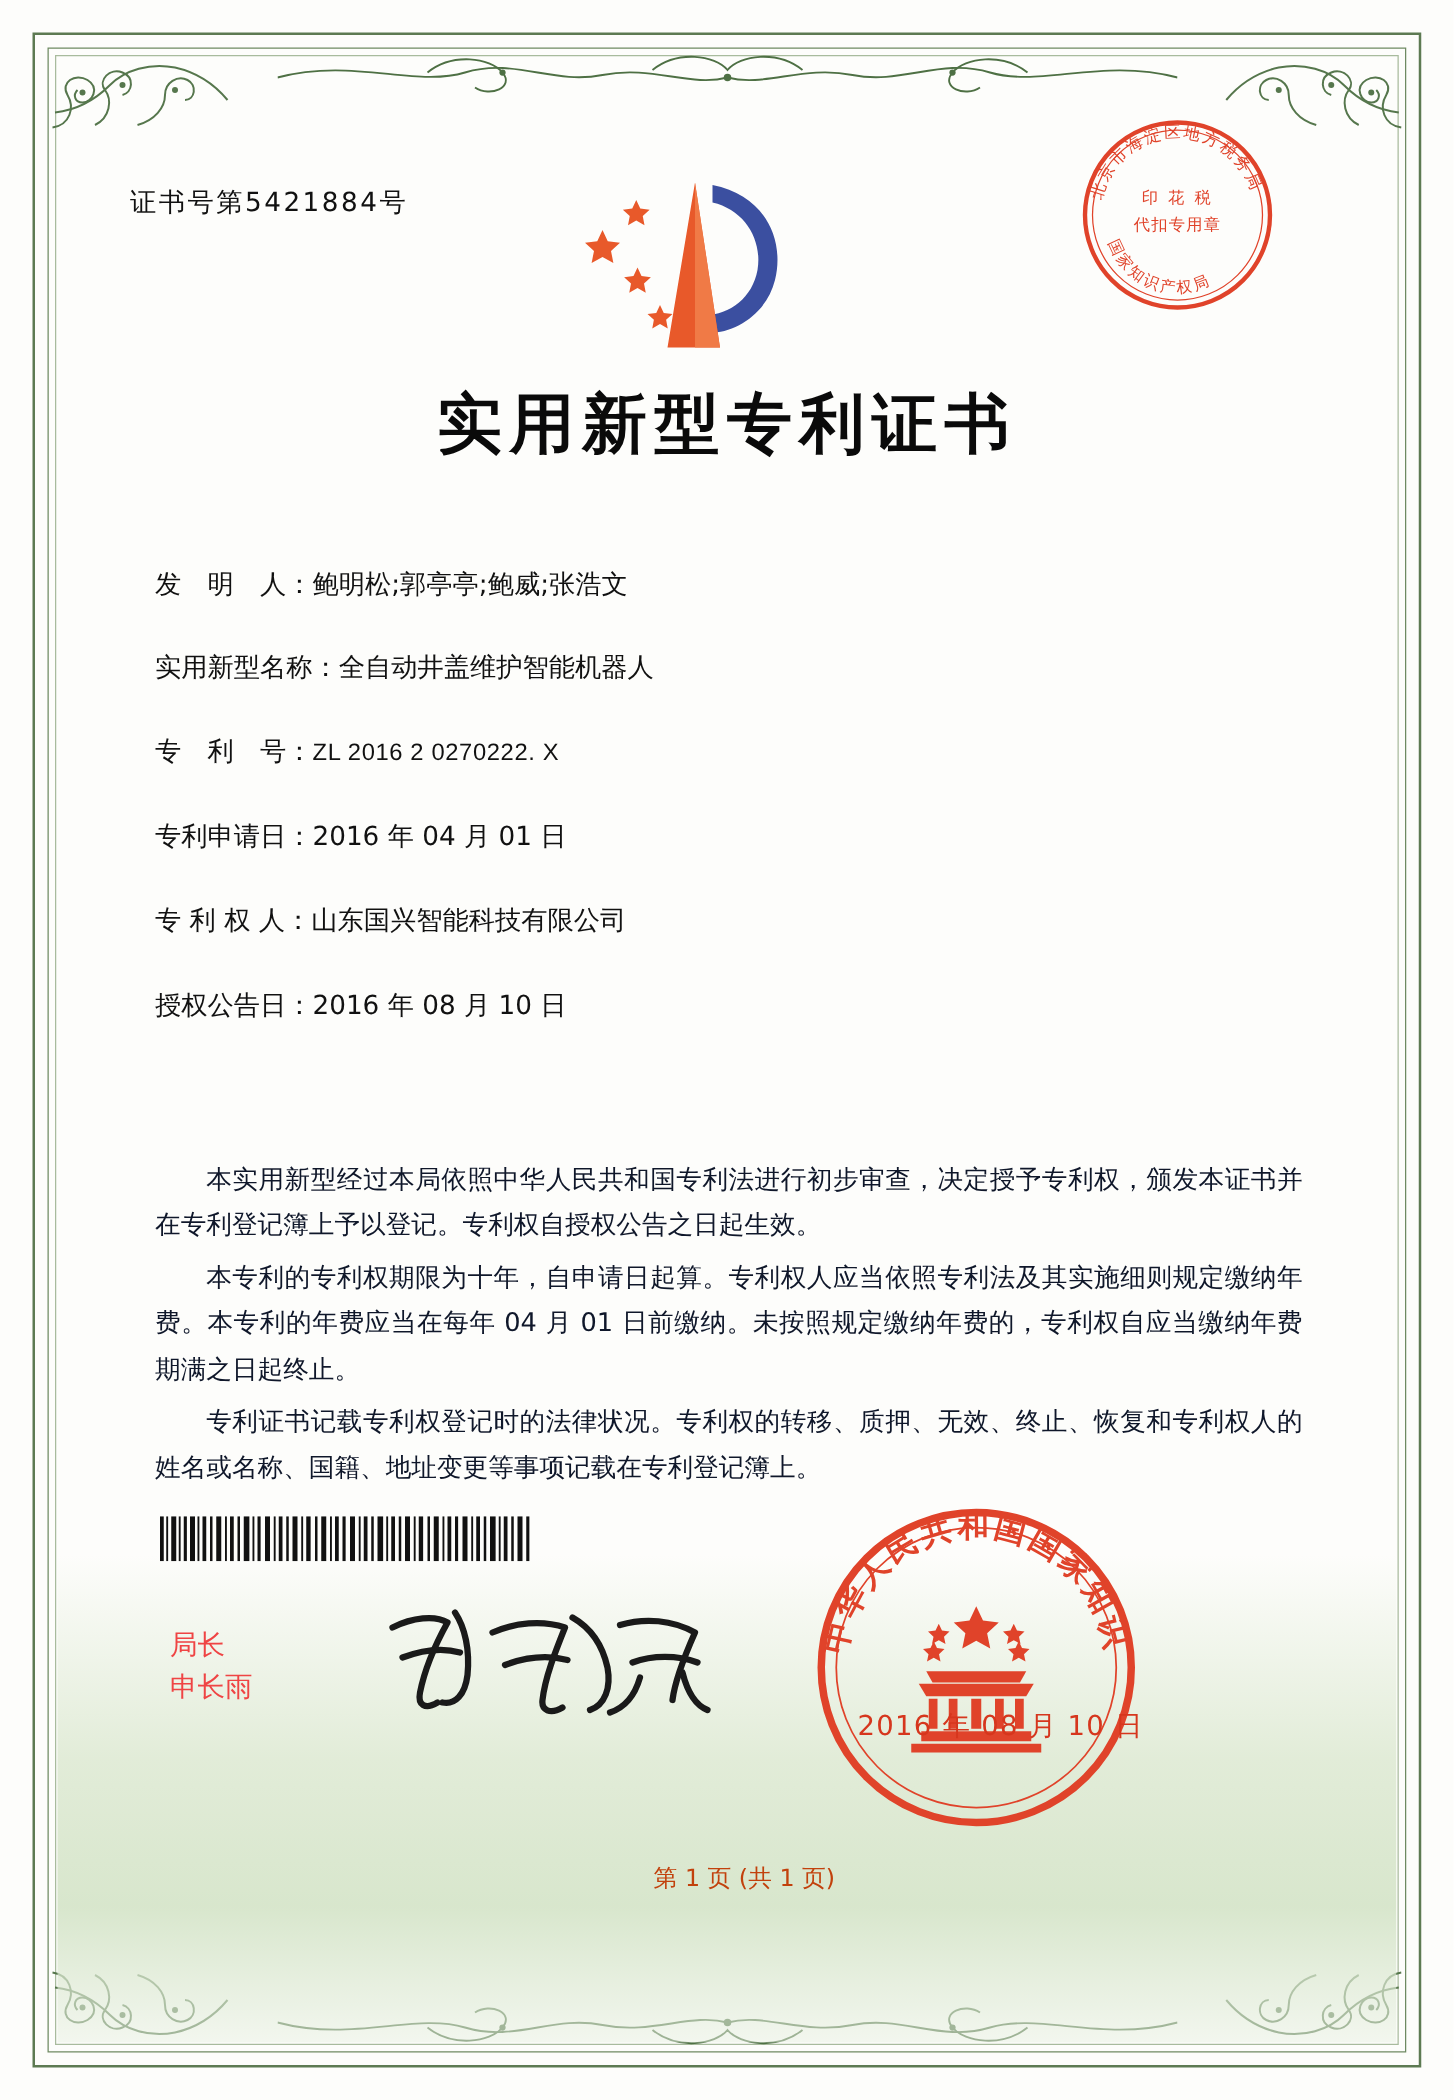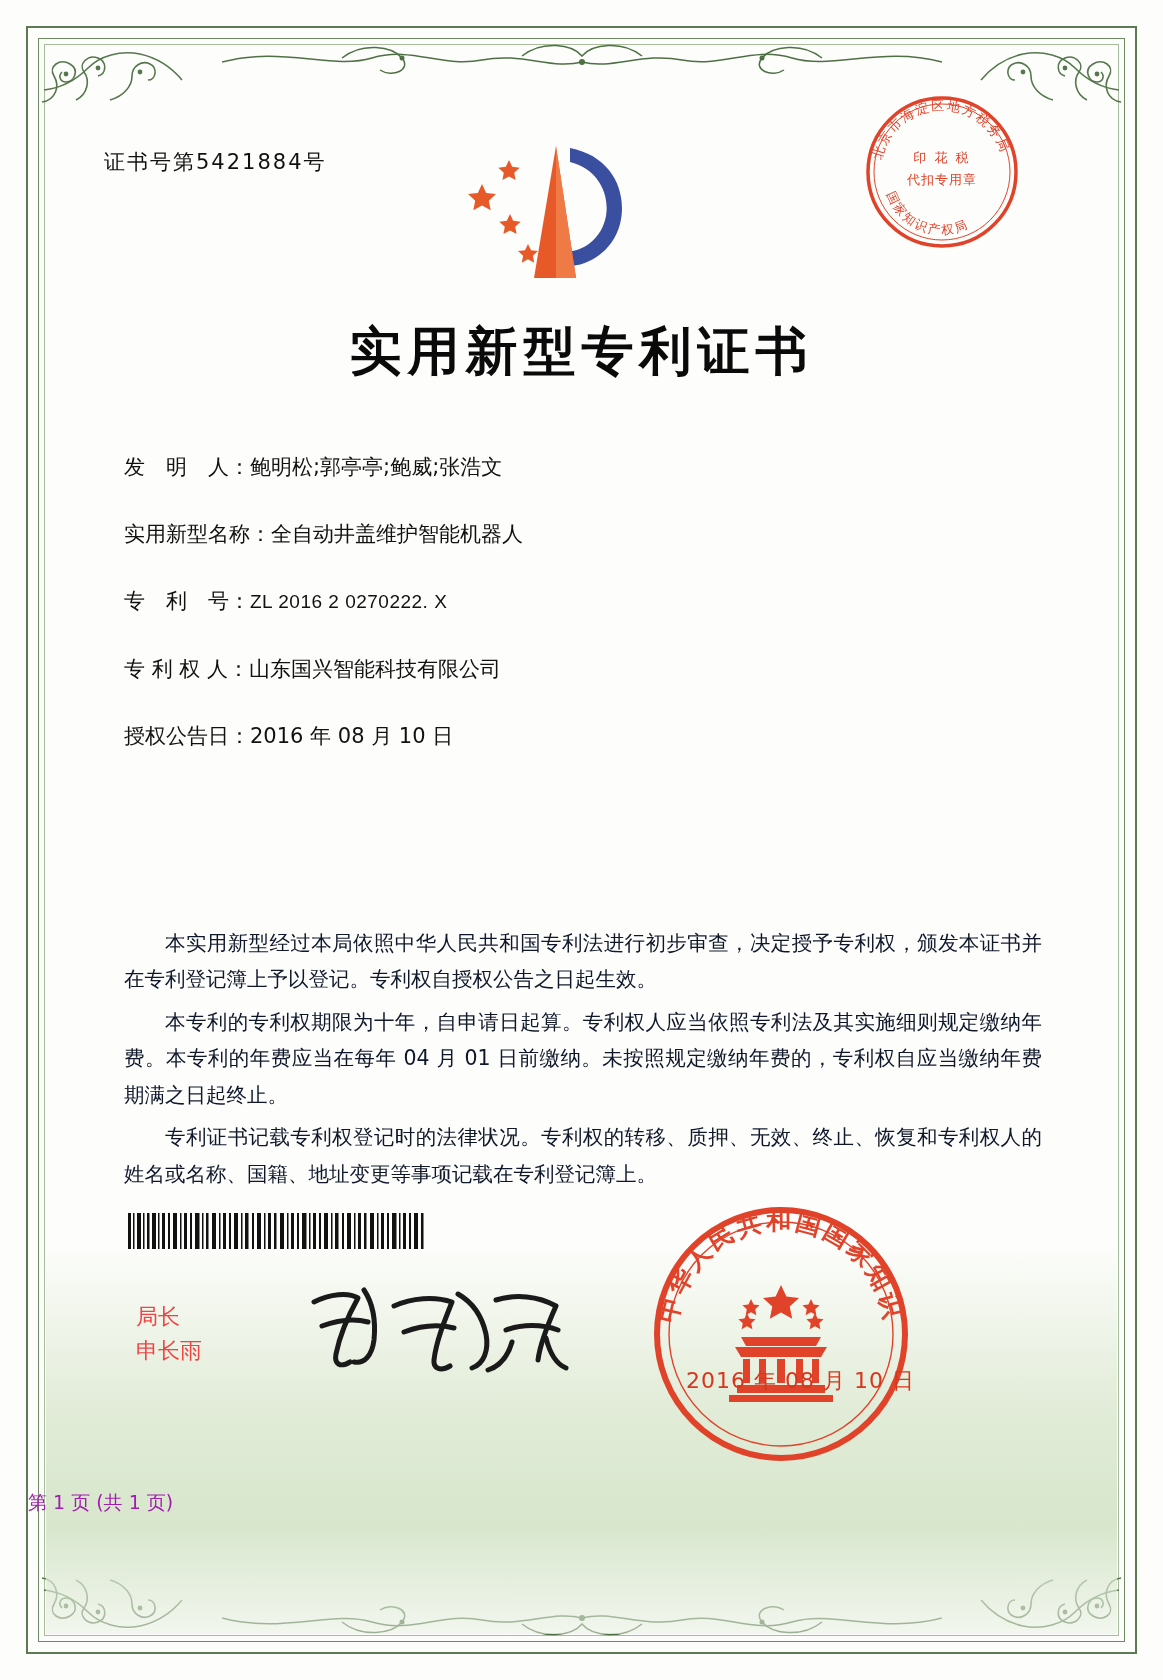--- a/index.html
+++ b/index.html
@@ -99,21 +99,21 @@
 
   
   .logo {
     position: absolute;
     left: 452px; top: 140px;
     width: 210px; height: 145px;
   }
 
   .title {
     position: absolute;
-    left: 0; right: 0; top: 317px;
+    left: 0; right: 0; top: 305px;
     text-align: center;
     font-family: "DejaVu Sans", sans-serif;
     font-size: 52px;
     font-weight: bold;
     letter-spacing: 6px;
     color: #0a0a0a;
   }
 
   .fields {
     position: absolute;
@@ -195,23 +195,23 @@
     font-size: 22px;
     color: #d6361d;
     letter-spacing: 1px;
     white-space: nowrap;
   }
 
   .page-no {
     position: absolute;
     left: 0; right: 0;
     top: 1490px;
-    text-align: left;
+    text-align: center;
     font-size: 19px;
-    color: #a21caf;
+    color: #c2410c;
     margin-left: 28px;
   }
 </style>
 </head>
 <body>
 
 <div class="page">
 
   <div class="frame-outer"></div>
   <div class="frame-inner"></div>
@@ -309,20 +309,23 @@
 
     <div class="fields">
       <div class="field-row">
         <span class="field-label">发　明　人：</span><span class="field-value">鲍明松;郭亭亭;鲍威;张浩文</span>
       </div>
       <div class="field-row">
         <span class="field-label">实用新型名称：</span><span class="field-value">全自动井盖维护智能机器人</span>
       </div>
       <div class="field-row">
         <span class="field-label">专　利　号：</span><span class="field-value mono-val">ZL 2016 2 0270222. X</span>
+      </div>
+      <div class="field-row">
+        <span class="field-label">专利申请日：</span><span class="field-value">2016 年 04 月 01 日</span>
       </div>
       <div class="field-row">
         <span class="field-label">专 利 权 人：</span><span class="field-value">山东国兴智能科技有限公司</span>
       </div>
       <div class="field-row">
         <span class="field-label">授权公告日：</span><span class="field-value">2016 年 08 月 10 日</span>
       </div>
     </div>
 
     <div class="paragraphs">

